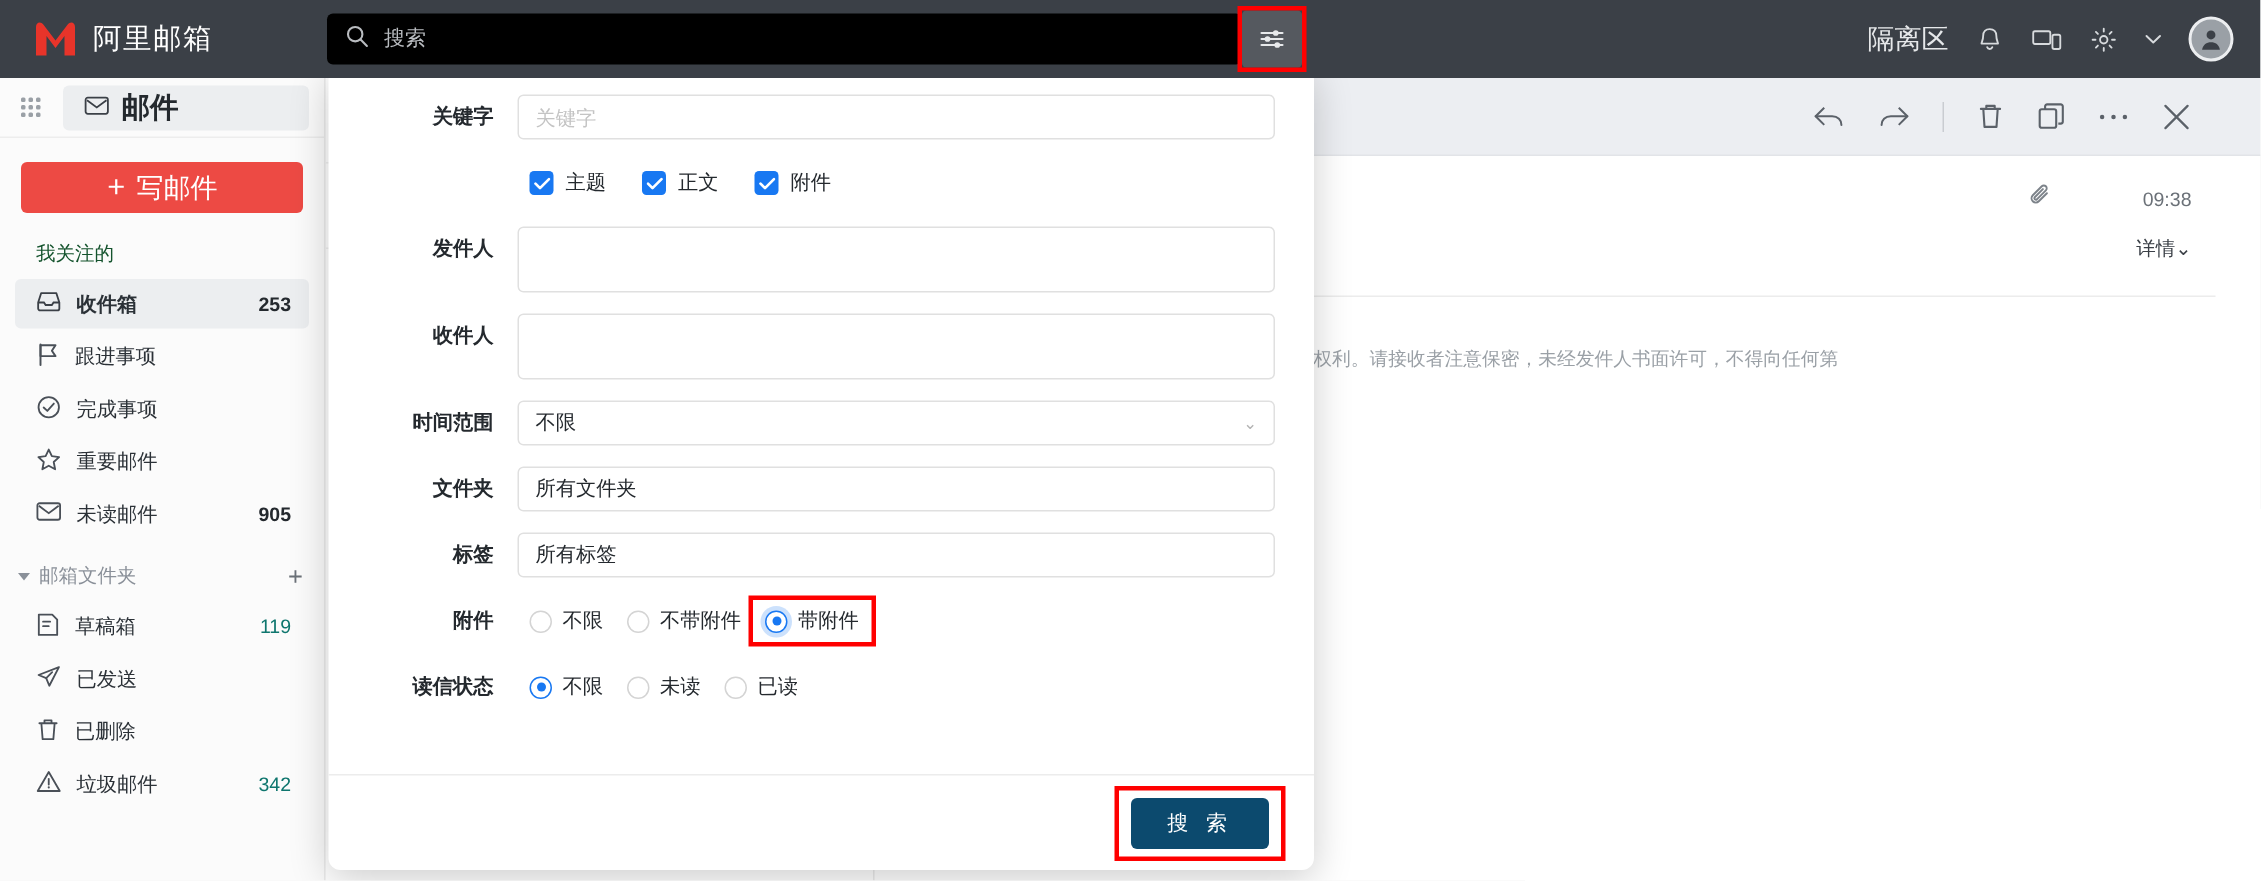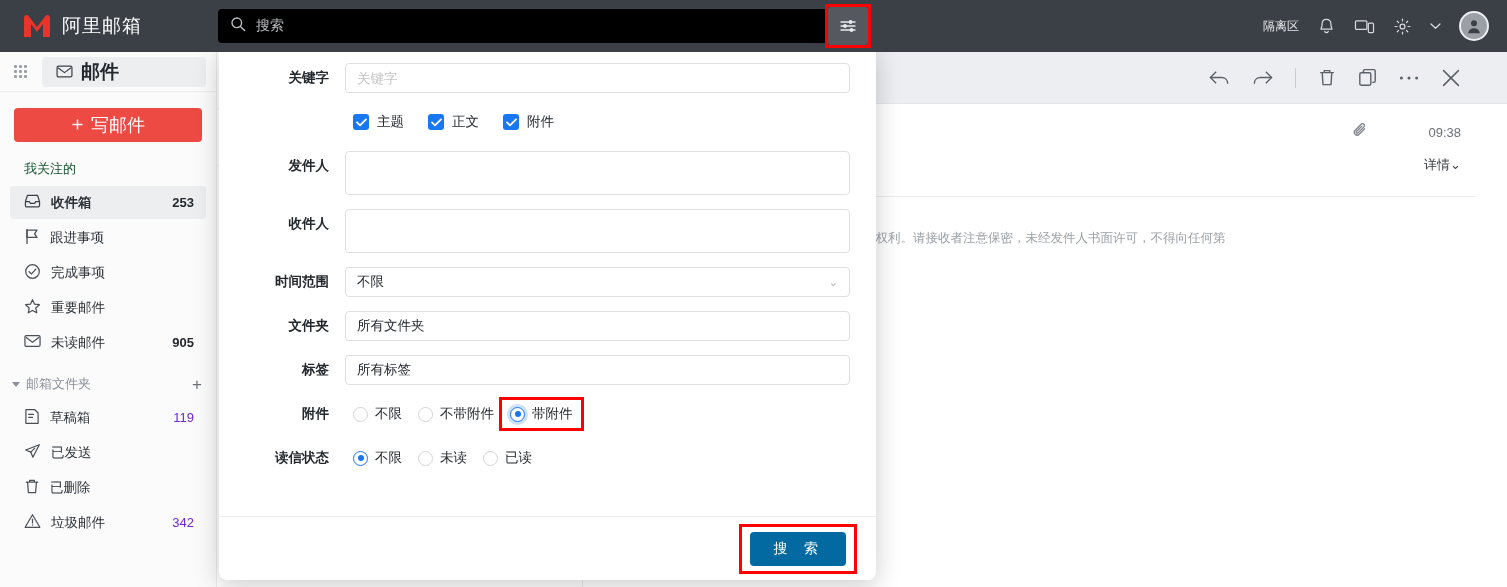--- a/index.html
+++ b/index.html
@@ -31,21 +31,21 @@
   .filter-btn {
     position: absolute; inset: 0; background: #55595f; border-radius: 3px;
     display: flex; align-items: center; justify-content: center;
   }
   .redbox { position: absolute; inset: -3px; border: 3px solid #ff0000; pointer-events: none; }
 
   .topright {
     position: absolute; right: 18px; top: 0; height: 52px;
     display: flex; align-items: center; gap: 18px;
   }
-  .tr-text { color: #e6e8ea; font-size: 12px; }
+  .tr-text { color: #e6e8ea; font-size: 18px; }
   .tr-icon { color: #d7dadd; display: flex; align-items: center; cursor: pointer; }
   .avatar {
     width: 30px; height: 30px; border-radius: 50%; background: #9aa0a6;
     border: 2px solid #eceef0; display: flex; align-items: center; justify-content: center;
   }
 
   
   .sidebar {
     position: absolute; left: 0; top: 52px; width: 217px; height: 535px;
     background: #fbfbfb; border-right: 1px solid #ebebeb; z-index: 10;
@@ -65,21 +65,21 @@
     color: #fff; font-size: 18px; display: flex; align-items: center; justify-content: center;
     gap: 7px; cursor: pointer;
   }
   .section-label { padding: 18px 0 6px 24px; font-size: 13px; color: #14532d; }
   .nav-item {
     height: 33px; margin: 2px 10px; border-radius: 4px; display: flex; align-items: center;
     padding: 0 12px 0 14px; gap: 10px; font-size: 13.5px; color: #2b3137; cursor: pointer;
   }
   .nav-item.active { background: #eceef0; font-weight: bold; }
   .nav-item .lbl { flex: 1; }
-  .nav-item .cnt { font-size: 13px; color: #6d28d9; }
+  .nav-item .cnt { font-size: 13px; color: #0f766e; }
   .nav-item.active .cnt { color: #24292e; font-weight: bold; }
   .nav-item .cnt.bold { font-weight: bold; color: #24292e; }
   .folder-head {
     display: flex; align-items: center; padding: 14px 14px 6px 12px; gap: 6px;
     font-size: 13px; color: #8a9099;
   }
   .folder-head .fh-lbl { flex: 1; }
   .caret { width: 0; height: 0; border-left: 4px solid transparent; border-right: 4px solid transparent;
            border-top: 5px solid #8a9099; }
   .plus { font-size: 17px; color: #6b7178; cursor: pointer; line-height: 1; }
@@ -163,22 +163,22 @@
   .r-lbl { font-size: 13.5px; color: #24292e; }
   .ritem.boxed { outline: 3px solid #ff0000; outline-offset: 0px; }
 
   .dlg-footer {
     position: absolute; left: 0; right: 0; bottom: 0; height: 64px;
     border-top: 1px solid #ececec; display: flex; align-items: center;
     justify-content: flex-end; padding-right: 30px;
   }
   .btn-search-wrap { position: relative; }
   .btn-search {
-    background: #0369a1; color: #fff; font-size: 14px; border: none; border-radius: 4px;
-    padding: 8px 24px; letter-spacing: 4px; cursor: pointer; font-family: Liberation Mono, monospace;
+    background: #0c4a6e; color: #fff; font-size: 14px; border: none; border-radius: 4px;
+    padding: 8px 24px; letter-spacing: 4px; cursor: pointer; font-family: Liberation Sans, sans-serif;
   }
 </style>
 </head>
 <body>
 
 <div id="app">
 
   <div class="topbar">
     <div class="brand">
       <span class="logo-m">

